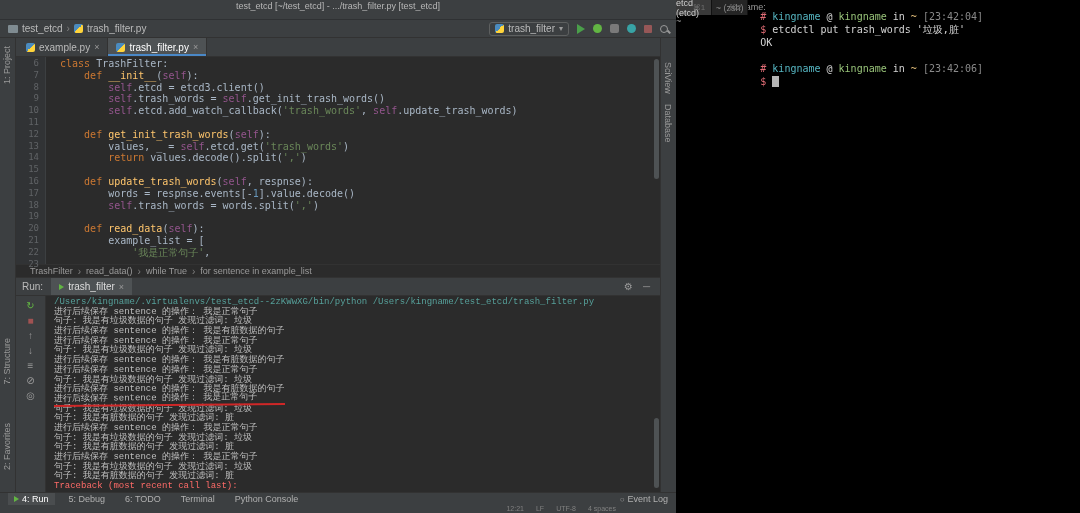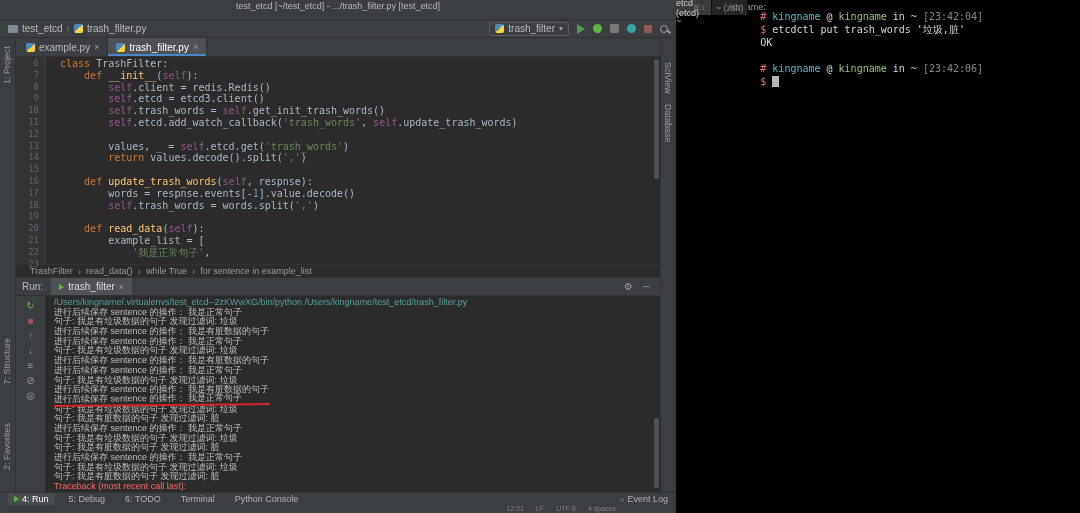--- a/index.html
+++ b/index.html
@@ -76,21 +76,21 @@
   .run-header-right { margin-left:auto; display:flex; gap:10px; padding-right:10px;
                       color:#9a9a9a; font-size:10px; }
 
   .run-body { height:197px; display:flex; background:#2b2b2b; border-top:1px solid #323232;
               position:relative; }
   .run-toolbar { width:30px; background:#3c3f41; border-right:1px solid #323232;
                  display:flex; flex-direction:column; align-items:center; gap:3px;
                  padding-top:4px; font-size:10px; color:#9a9a9a; }
   .rtb { height:12px; line-height:12px; }
   .rtb.green { color:#62b543; } .rtb.red { color:#a05252; }
-  .console { flex:1; padding:2px 5px 0 8px; font-family:Liberation Sans, sans-serif;
+  .console { flex:1; padding:2px 5px 0 8px; font-family:Liberation Mono, monospace;
              overflow:hidden; }
   .con-line { height:9.7px; line-height:9.7px; font-size:9px; white-space:pre; }
   .con-cmd { color:#56a09a; } .con-out { color:#bfbfbf; } .con-err { color:#ff6b68; }
   .ann-underline { display:inline-block; border-bottom:2px solid #cf2727; padding-right:28px;
                    transform:rotate(-0.5deg); transform-origin:0 100%; }
   .console-scrollbar { position:absolute; right:0; top:0; bottom:0; width:7px; }
   .console-scrollbar::before { content:''; position:absolute; bottom:4px; right:1px; width:5px;
                                height:70px; background:#4e5254; border-radius:3px; }
 
   .statusbar { height:13px; background:#3c3f41; border-top:1px solid #323232;
@@ -200,25 +200,25 @@
               <div class="ln">18</div>
               <div class="ln">19</div>
               <div class="ln">20</div>
               <div class="ln">21</div>
               <div class="ln">22</div>
               <div class="ln">23</div>
             </div>
           <div class="code">
               <div class="cl"><span class="tk-kw">class </span><span class="tk-pl">TrashFilter:</span></div>
               <div class="cl"><span class="tk-pl">    </span><span class="tk-kw">def </span><span class="tk-fn">__init__</span><span class="tk-pl">(</span><span class="tk-sf">self</span><span class="tk-pl">):</span></div>
-              <div class="cl"><span class="tk-pl">        </span><span class="tk-sf">self</span><span class="tk-pl">.client = redis.Redis()</span></div>
               <div class="cl"><span class="tk-pl">        </span><span class="tk-sf">self</span><span class="tk-pl">.etcd = etcd3.client()</span></div>
               <div class="cl"><span class="tk-pl">        </span><span class="tk-sf">self</span><span class="tk-pl">.trash_words = </span><span class="tk-sf">self</span><span class="tk-pl">.get_init_trash_words()</span></div>
               <div class="cl"><span class="tk-pl">        </span><span class="tk-sf">self</span><span class="tk-pl">.etcd.add_watch_callback(</span><span class="tk-st">'trash_words'</span><span class="tk-pl">, </span><span class="tk-sf">self</span><span class="tk-pl">.update_trash_words)</span></div>
               <div class="cl">&nbsp;</div>
+              <div class="cl"><span class="tk-pl">    </span><span class="tk-kw">def </span><span class="tk-fn">get_init_trash_words</span><span class="tk-pl">(</span><span class="tk-sf">self</span><span class="tk-pl">):</span></div>
               <div class="cl"><span class="tk-pl">        values, _ = </span><span class="tk-sf">self</span><span class="tk-pl">.etcd.get(</span><span class="tk-st">'trash_words'</span><span class="tk-pl">)</span></div>
               <div class="cl"><span class="tk-pl">        </span><span class="tk-kw">return </span><span class="tk-pl">values.decode().split(</span><span class="tk-st">','</span><span class="tk-pl">)</span></div>
               <div class="cl">&nbsp;</div>
               <div class="cl"><span class="tk-pl">    </span><span class="tk-kw">def </span><span class="tk-fn">update_trash_words</span><span class="tk-pl">(</span><span class="tk-sf">self</span><span class="tk-pl">, respnse):</span></div>
               <div class="cl"><span class="tk-pl">        words = respnse.events[-</span><span class="tk-nm">1</span><span class="tk-pl">].value.decode()</span></div>
               <div class="cl"><span class="tk-pl">        </span><span class="tk-sf">self</span><span class="tk-pl">.trash_words = words.split(</span><span class="tk-st">','</span><span class="tk-pl">)</span></div>
               <div class="cl">&nbsp;</div>
               <div class="cl"><span class="tk-pl">    </span><span class="tk-kw">def </span><span class="tk-fn">read_data</span><span class="tk-pl">(</span><span class="tk-sf">self</span><span class="tk-pl">):</span></div>
               <div class="cl"><span class="tk-pl">        example_list = [</span></div>
               <div class="cl"><span class="tk-pl">            </span><span class="tk-st">'我是正常句子'</span><span class="tk-pl">,</span></div>

